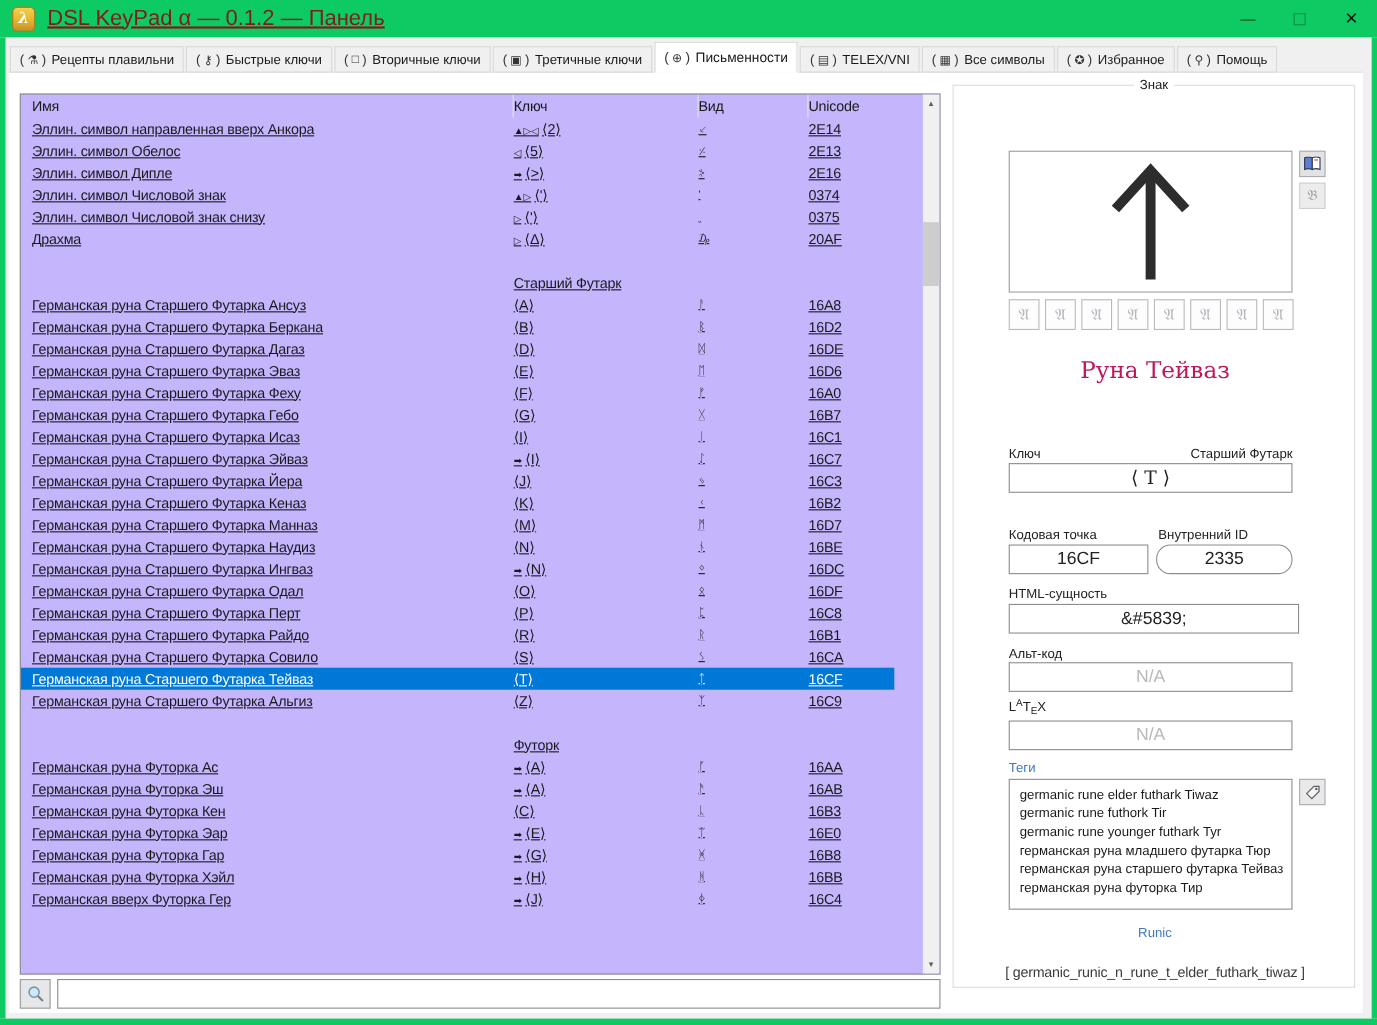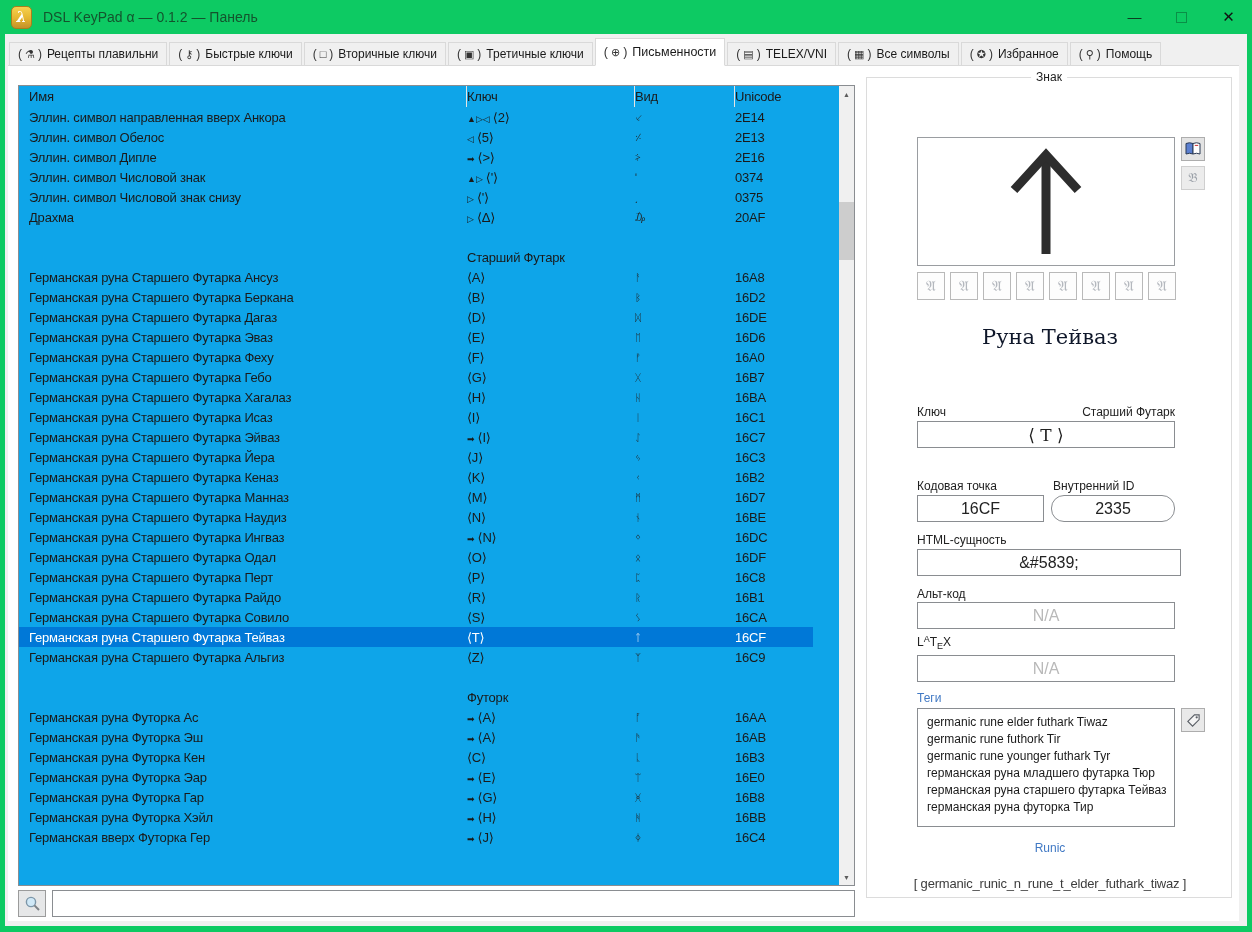--- a/index.html
+++ b/index.html
@@ -17,21 +17,21 @@
     background:#0dca63; display:flex; align-items:center;
   }
   .app-icon {
     width:21px; height:23px; margin-left:11px; border-radius:5px;
     background:linear-gradient(180deg,#f6d14e 0%,#e4b42f 55%,#c3912a 100%);
     border:1px solid #a87f1d;
     color:#fff; font-size:14px; font-weight:bold; font-style:italic;
     display:flex; align-items:center; justify-content:center;
     font-family:"DejaVu Serif", serif;
   }
-  .title-text { margin-left:11px; font-size:14px; color:#14532d; }
+  .title-text { margin-left:11px; font-size:20px; color:#7f1d1d;text-decoration:underline; }
   .win-controls { margin-left:auto; display:flex; height:34px; }
   .win-btn { width:47px; height:34px; display:flex; align-items:center; justify-content:center;
     font-size:14px; color:#0b3d20; cursor:default; }
   .win-btn.maximize span{ display:block; width:11px; height:11px; border:1px solid #0a8f47; }
   .win-btn.close { color:#111; font-size:15px; }
   .edge { position:absolute; background:#0dca63; }
   .edge.left  { left:0; top:34px; width:5px;  height:892px; }
   .edge.right { left:1247px; top:34px; width:5px; height:892px; }
   .edge.bottom{ left:0; top:926px; width:1252px; height:6px; }
 
@@ -44,31 +44,31 @@
   }
   .tab .tab-icon { font-size:11px; margin:0 3px; color:#333; }
   .tab .paren { color:#333; }
   .tab .tab-label { margin-left:5px; }
   .tab.active { height:28px; background:#fff; border-bottom:1px solid #fff; position:relative; z-index:4; font-size:12.5px; }
 
   
   .page { position:absolute; left:8px; top:65px; width:1231px; height:856px; background:#fff; border-top:1px solid #d9d9d9; }
 
   
-  .table-box { position:absolute; left:10px; top:19px; width:837px; height:801px; border:1px solid #8a8d91; background:#0ea5e9; }
+  .table-box { position:absolute; left:10px; top:19px; width:837px; height:801px; border:1px solid #8a8d91; background:#c4b5fd; }
   .table-scroll-pad { position:absolute; left:0; top:0; right:15px; bottom:0; overflow:hidden; }
   .t-head {
     height:21px; display:grid; grid-template-columns:438px 168px 100px 90px; padding-left:10px;
     align-items:center; font-size:13px; letter-spacing:-0.2px;
   }
   .t-head .hcell { height:100%; display:flex; align-items:center; border-right:1px solid #e4e4e4; }
   .t-head .hcell:last-child { border-right:none; }
   .t-row, .t-section {
     height:20px; width:794px; display:grid; grid-template-columns:438px 168px 100px 90px;
-    padding-left:10px; align-items:center; font-size:13px; letter-spacing:-0.2px; white-space:nowrap;
+    padding-left:10px; align-items:center; font-size:13px; letter-spacing:-0.2px; white-space:nowrap;text-decoration:underline;
   }
   .t-row.selected { background:#0078d7; color:#fff; }
   .t-row.selected .cell-glyph, .t-row.selected .cell-code { color:#fff; }
   .t-spacer { height:20px; }
   .cell-key .mods { font-size:9px; letter-spacing:0; margin-right:3px; }
   .cell-key .base { font-size:13px; }
   .cell-glyph { font-size:10px; color:#222; }
   .vscroll { position:absolute; right:0; top:0; width:15px; height:799px; background:#f0f0f0; }
   .vs-arrow { position:absolute; left:0; width:15px; height:16px; display:flex; align-items:center; justify-content:center; font-size:7px; color:#5c5c5c; }
   .vs-arrow.up { top:0; } .vs-arrow.down { bottom:0; }
@@ -88,21 +88,21 @@
   .groupbox { position:absolute; left:858px; top:11px; width:366px; height:821px; border:1px solid #dcdcdc; }
   .group-label { position:absolute; top:-8px; left:50%; transform:translateX(-50%); background:#fff; padding:0 5px; font-size:12px; color:#222; }
   .preview-box { position:absolute; left:50px; top:59px; width:258px; height:129px; border:1px solid #9a9da1; display:flex; align-items:center; justify-content:center; }
   .side-btn { position:absolute; left:314px; width:24px; height:24px; border:1px solid #adadad; background:#e7e7e7; display:flex; align-items:center; justify-content:center; }
   .side-btn.book { top:59px; background:#e3e3e3; }
   .side-btn.fraktur { top:88px; border-color:#cfcfcf; background:#ececec; color:#9aa0a8; font-family:"DejaVu Serif",serif; font-size:13px; }
   .variant-row { position:absolute; left:50px; top:194px; width:260px; display:flex; gap:5px; }
   .variant-btn { width:28px; height:28px; border:1px solid #b9b9b9; background:#fdfdfd; color:#b4b8be;
     font-family:"DejaVu Serif",serif; font-size:15px; display:flex; align-items:center; justify-content:center; }
   .rune-title { position:absolute; left:0; top:247px; width:366px; text-align:center;
-    font-family:"DejaVu Serif", serif; font-size:21px; color:#0f172a; }
+    font-family:"DejaVu Serif", serif; font-size:21px; color:#be185d; }
   .lblrow { position:absolute; left:50px; width:258px; display:flex; justify-content:space-between; font-size:12px; color:#222; }
   .lbl { position:absolute; font-size:12px; color:#222; }
   .field {
     position:absolute; border:1px solid #8a8d91; background:#fff; text-align:center;
     font-family:"Liberation Sans",sans-serif; font-size:16px; color:#222; height:27px;
   }
   .field::placeholder { color:#b9b9b9; }
   .field.serif { font-family:"DejaVu Serif",serif; font-size:17px; }
   .lbl.blue, .link { color:#4179c4; }
   .tags-box { position:absolute; left:50px; top:630px; width:258px; height:119px; border:1px solid #8a8d91; padding:5px 9px; overflow:hidden; }
@@ -212,26 +212,20 @@
             <div class="cell-glyph">ᚠ</div>
             <div class="cell-code">16A0</div>
           </div>
           <div class="t-row">
             <div class="cell-name">Германская руна Старшего Футарка Гебо</div>
             <div class="cell-key"><span class="base">⟨G⟩</span></div>
             <div class="cell-glyph">ᚷ</div>
             <div class="cell-code">16B7</div>
           </div>
           <div class="t-row">
-            <div class="cell-name">Германская руна Старшего Футарка Хагалаз</div>
-            <div class="cell-key"><span class="base">⟨H⟩</span></div>
-            <div class="cell-glyph">ᚺ</div>
-            <div class="cell-code">16BA</div>
-          </div>
-          <div class="t-row">
             <div class="cell-name">Германская руна Старшего Футарка Исаз</div>
             <div class="cell-key"><span class="base">⟨I⟩</span></div>
             <div class="cell-glyph">ᛁ</div>
             <div class="cell-code">16C1</div>
           </div>
           <div class="t-row">
             <div class="cell-name">Германская руна Старшего Футарка Эйваз</div>
             <div class="cell-key"><span class="mods">➡</span><span class="base">⟨I⟩</span></div>
             <div class="cell-glyph">ᛇ</div>
             <div class="cell-code">16C7</div>

